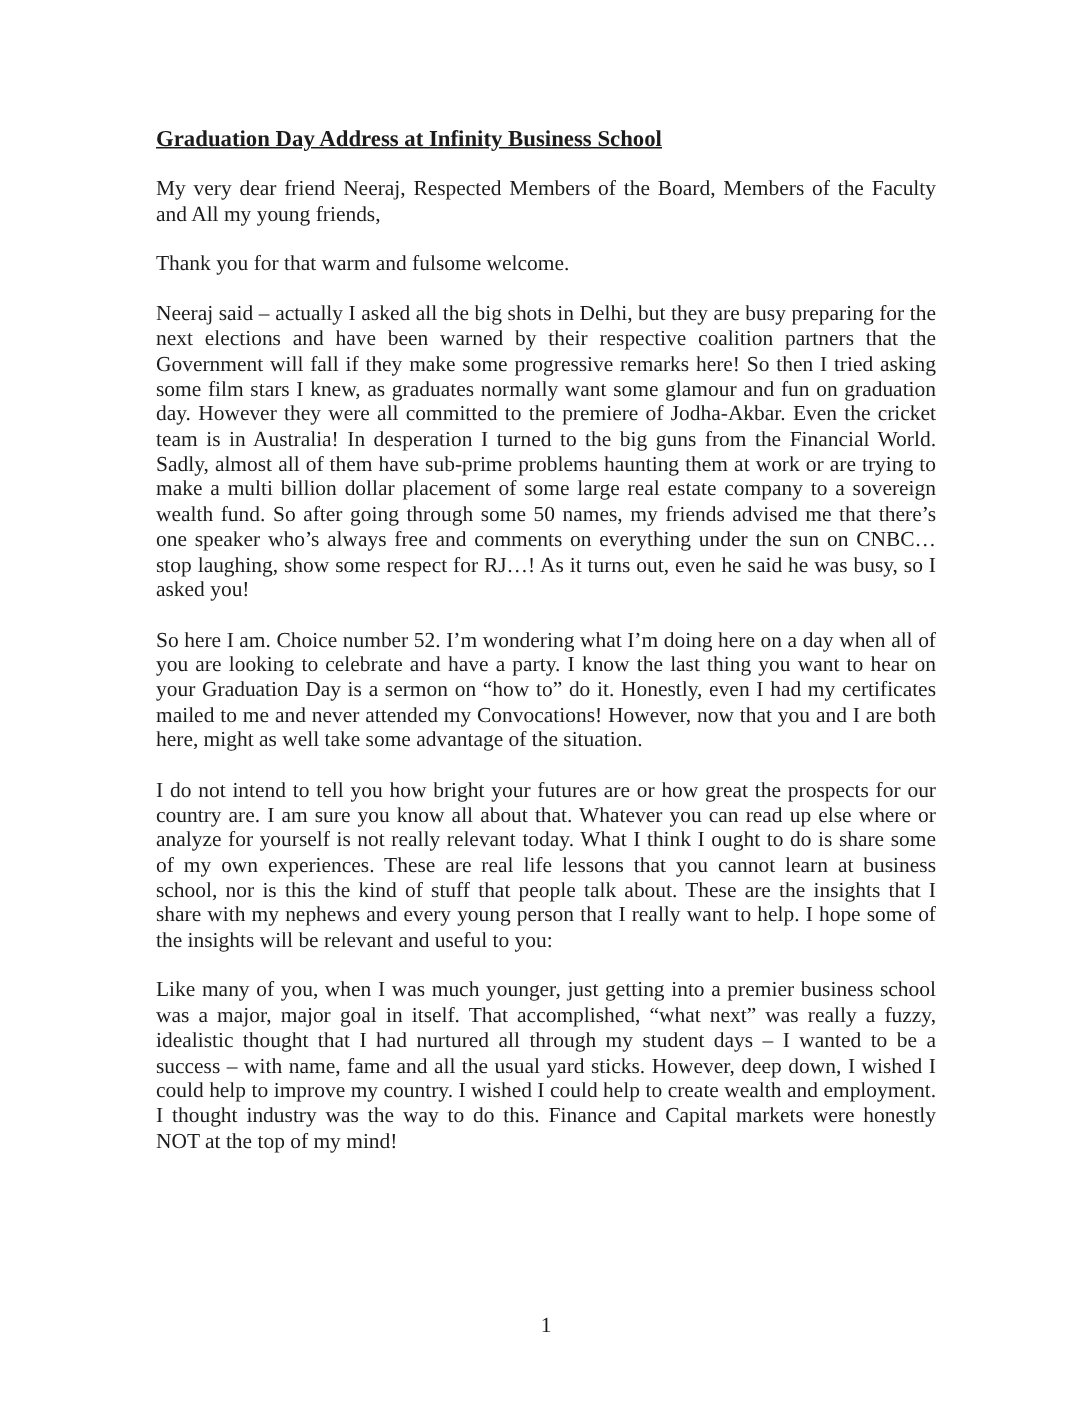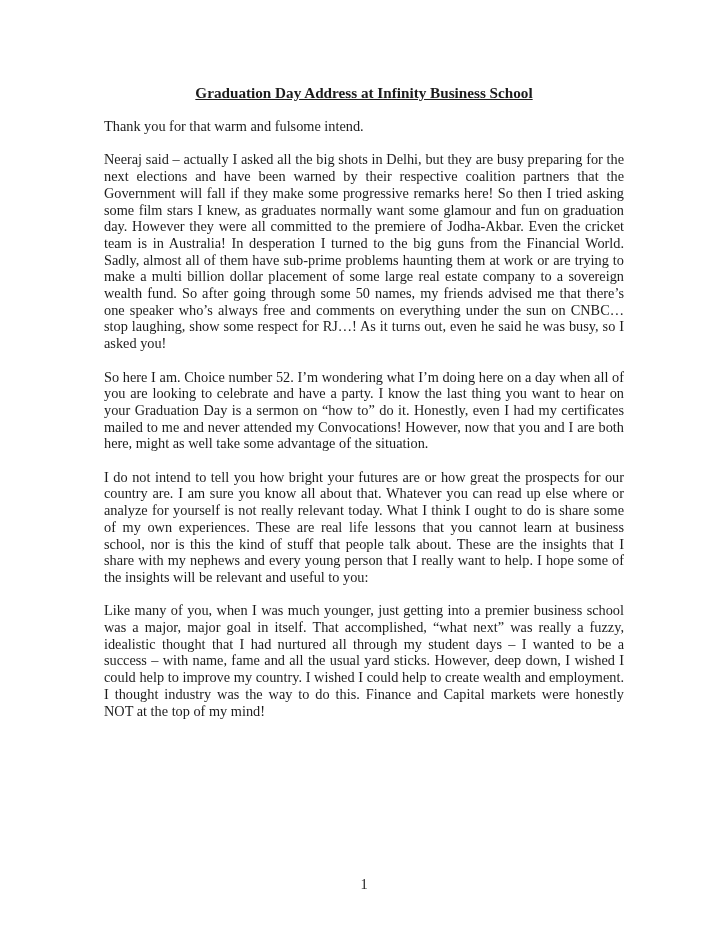--- a/index.html
+++ b/index.html
@@ -19,21 +19,20 @@
   .content {
     position: absolute;
     left: 104px;
     top: 84px;
     width: 520px;
   }
   .doc-title {
     font-size: 15.2px;
     font-weight: bold;
     text-decoration: underline;
-    text-align: center;
     line-height: 17px;
     margin: 0 0 17px 0;
   }
   .para {
     font-size: 14.3px;
     line-height: 16.7px;
     text-align: justify;
     margin: 0 0 16.7px 0;
   }
   .page-number {
@@ -45,20 +44,21 @@
     font-size: 14.3px;
     line-height: 16.7px;
   }
 </style>
 </head>
 <body>
 
 <div class="page">
   <div class="content">
     <h1 class="doc-title">Graduation Day Address at Infinity Business School</h1>
-    <p class="para">Thank you for that warm and fulsome intend.</p>
+    <p class="para">My very dear friend Neeraj, Respected Members of the Board, Members of the Faculty and All my young friends,</p>
+    <p class="para">Thank you for that warm and fulsome welcome.</p>
     <p class="para">Neeraj said – actually I asked all the big shots in Delhi, but they are busy preparing for the next elections and have been warned by their respective coalition partners that the Government will fall if they make some progressive remarks here! So then I tried asking some film stars I knew, as graduates normally want some glamour and fun on graduation day. However they were all committed to the premiere of Jodha-Akbar. Even the cricket team is in Australia! In desperation I turned to the big guns from the Financial World. Sadly, almost all of them have sub-prime problems haunting them at work or are trying to make a multi billion dollar placement of some large real estate company to a sovereign wealth fund. So after going through some 50 names, my friends advised me that there’s one speaker who’s always free and comments on everything under the sun on CNBC… stop laughing, show some respect for RJ…! As it turns out, even he said he was busy, so I asked you!</p>
     <p class="para">So here I am. Choice number 52. I’m wondering what I’m doing here on a day when all of you are looking to celebrate and have a party. I know the last thing you want to hear on your Graduation Day is a sermon on “how to” do it. Honestly, even I had my certificates mailed to me and never attended my Convocations! However, now that you and I are both here, might as well take some advantage of the situation.</p>
     <p class="para">I do not intend to tell you how bright your futures are or how great the prospects for our country are. I am sure you know all about that. Whatever you can read up else where or analyze for yourself is not really relevant today. What I think I ought to do is share some of my own experiences. These are real life lessons that you cannot learn at business school, nor is this the kind of stuff that people talk about. These are the insights that I share with my nephews and every young person that I really want to help. I hope some of the insights will be relevant and useful to you:</p>
     <p class="para">Like many of you, when I was much younger, just getting into a premier business school was a major, major goal in itself. That accomplished, “what next” was really a fuzzy, idealistic thought that I had nurtured all through my student days – I wanted to be a success – with name, fame and all the usual yard sticks. However, deep down, I wished I could help to improve my country. I wished I could help to create wealth and employment. I thought industry was the way to do this. Finance and Capital markets were honestly NOT at the top of my mind!</p>
   </div>
   <div class="page-number">1</div>
 </div>
 
 </body></html>

